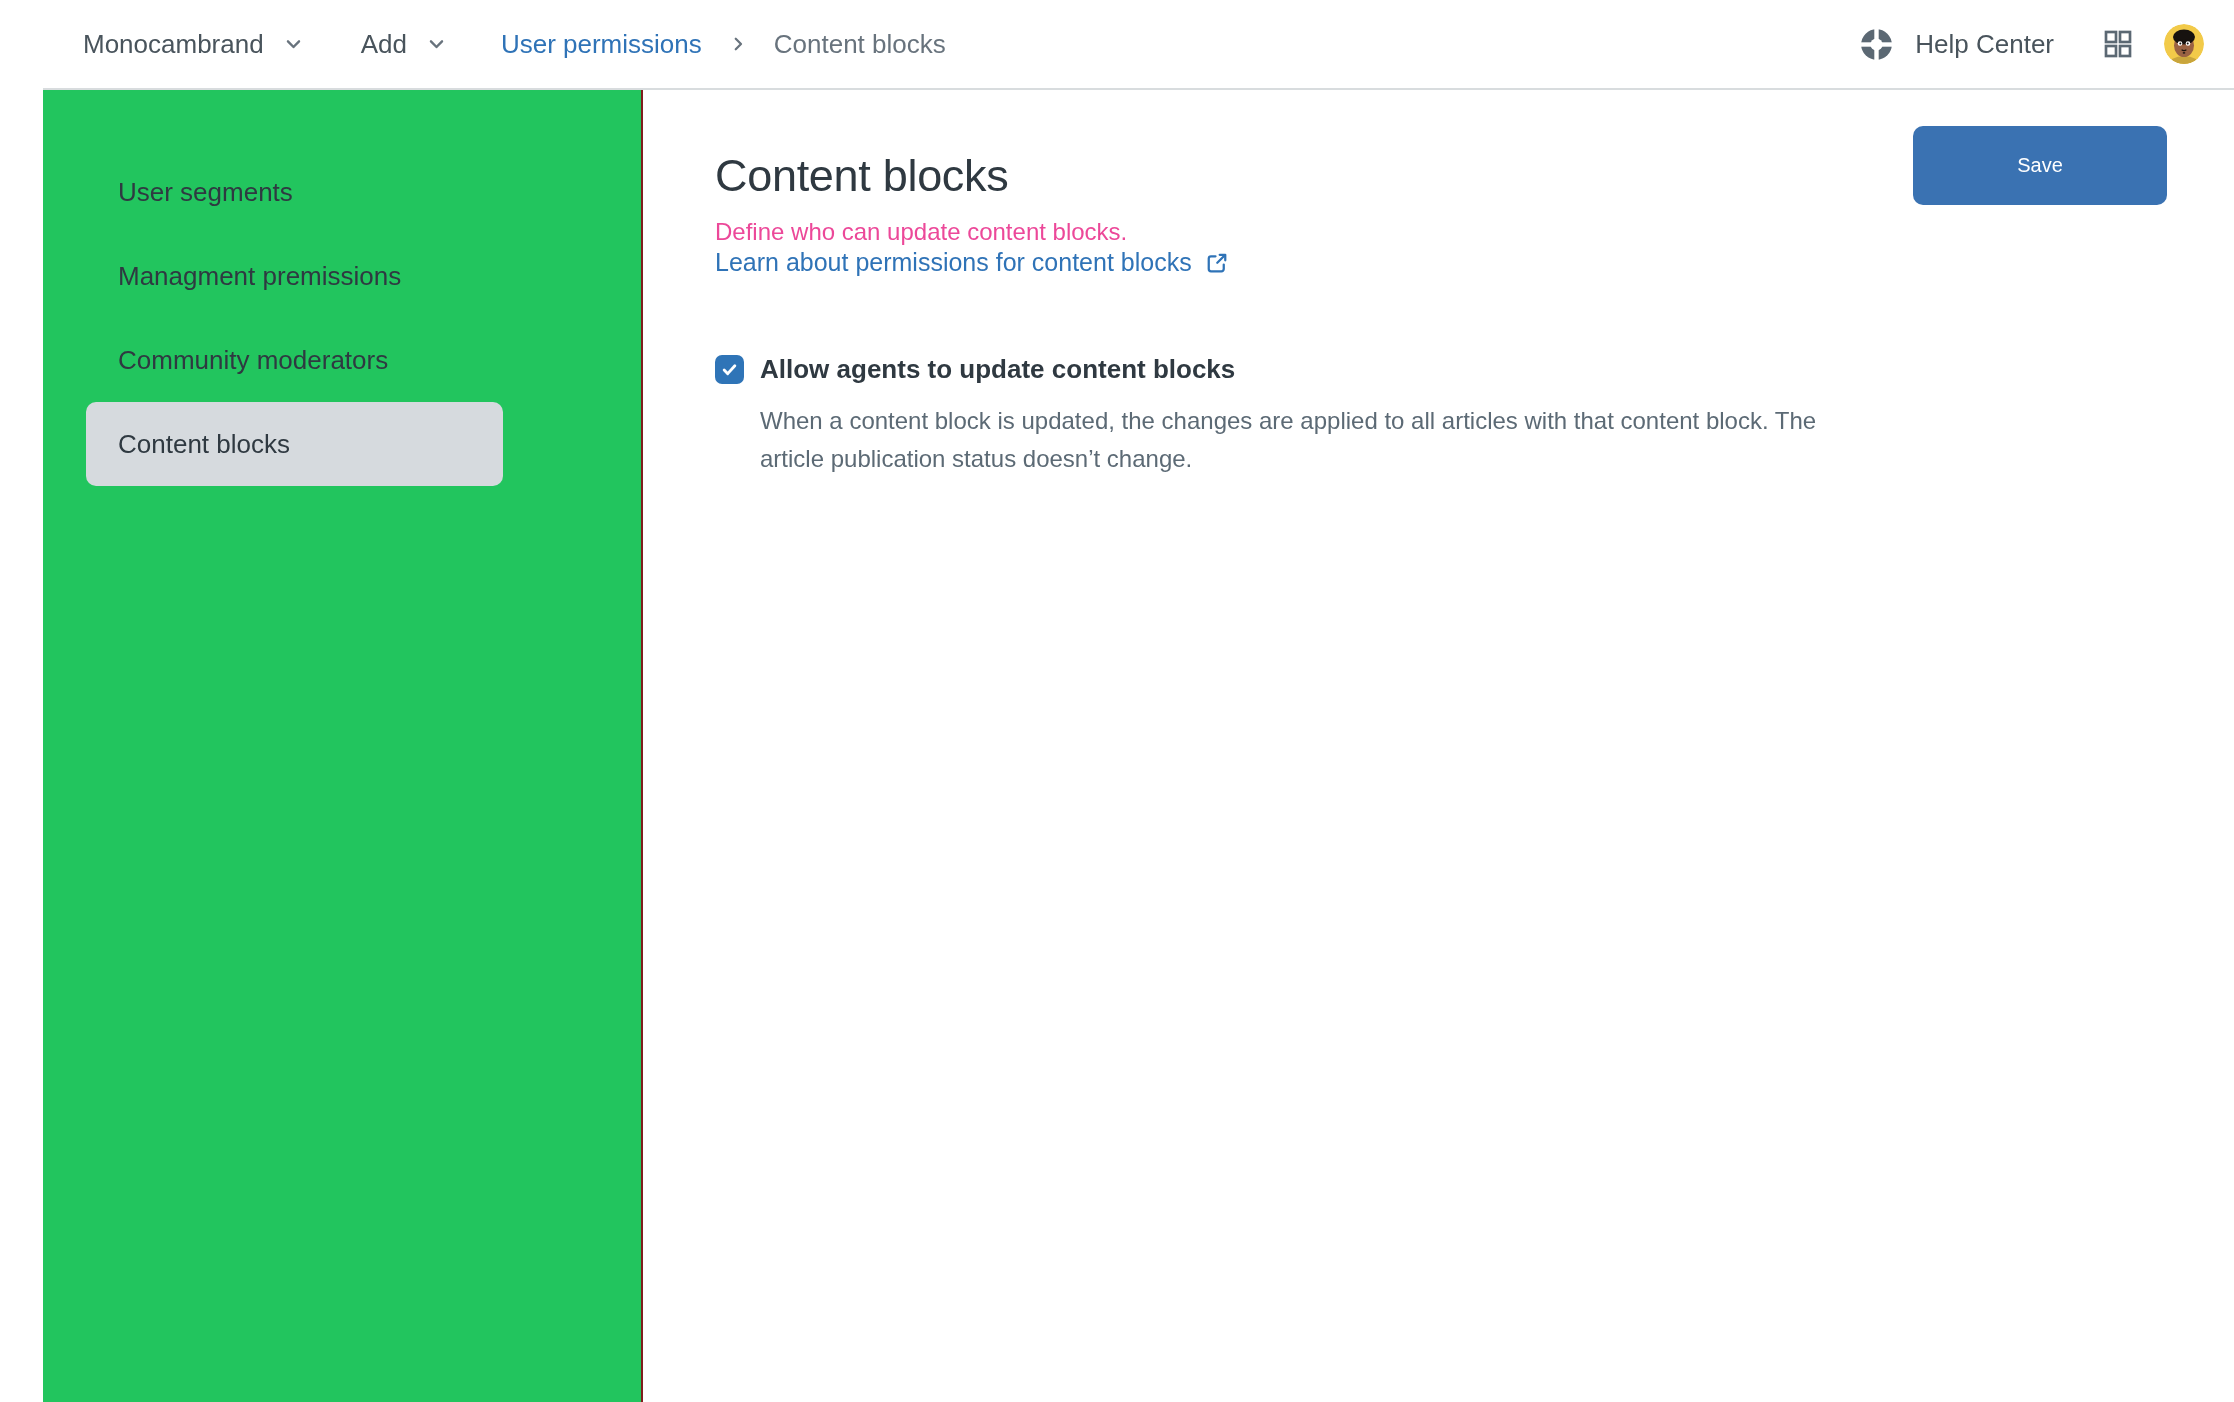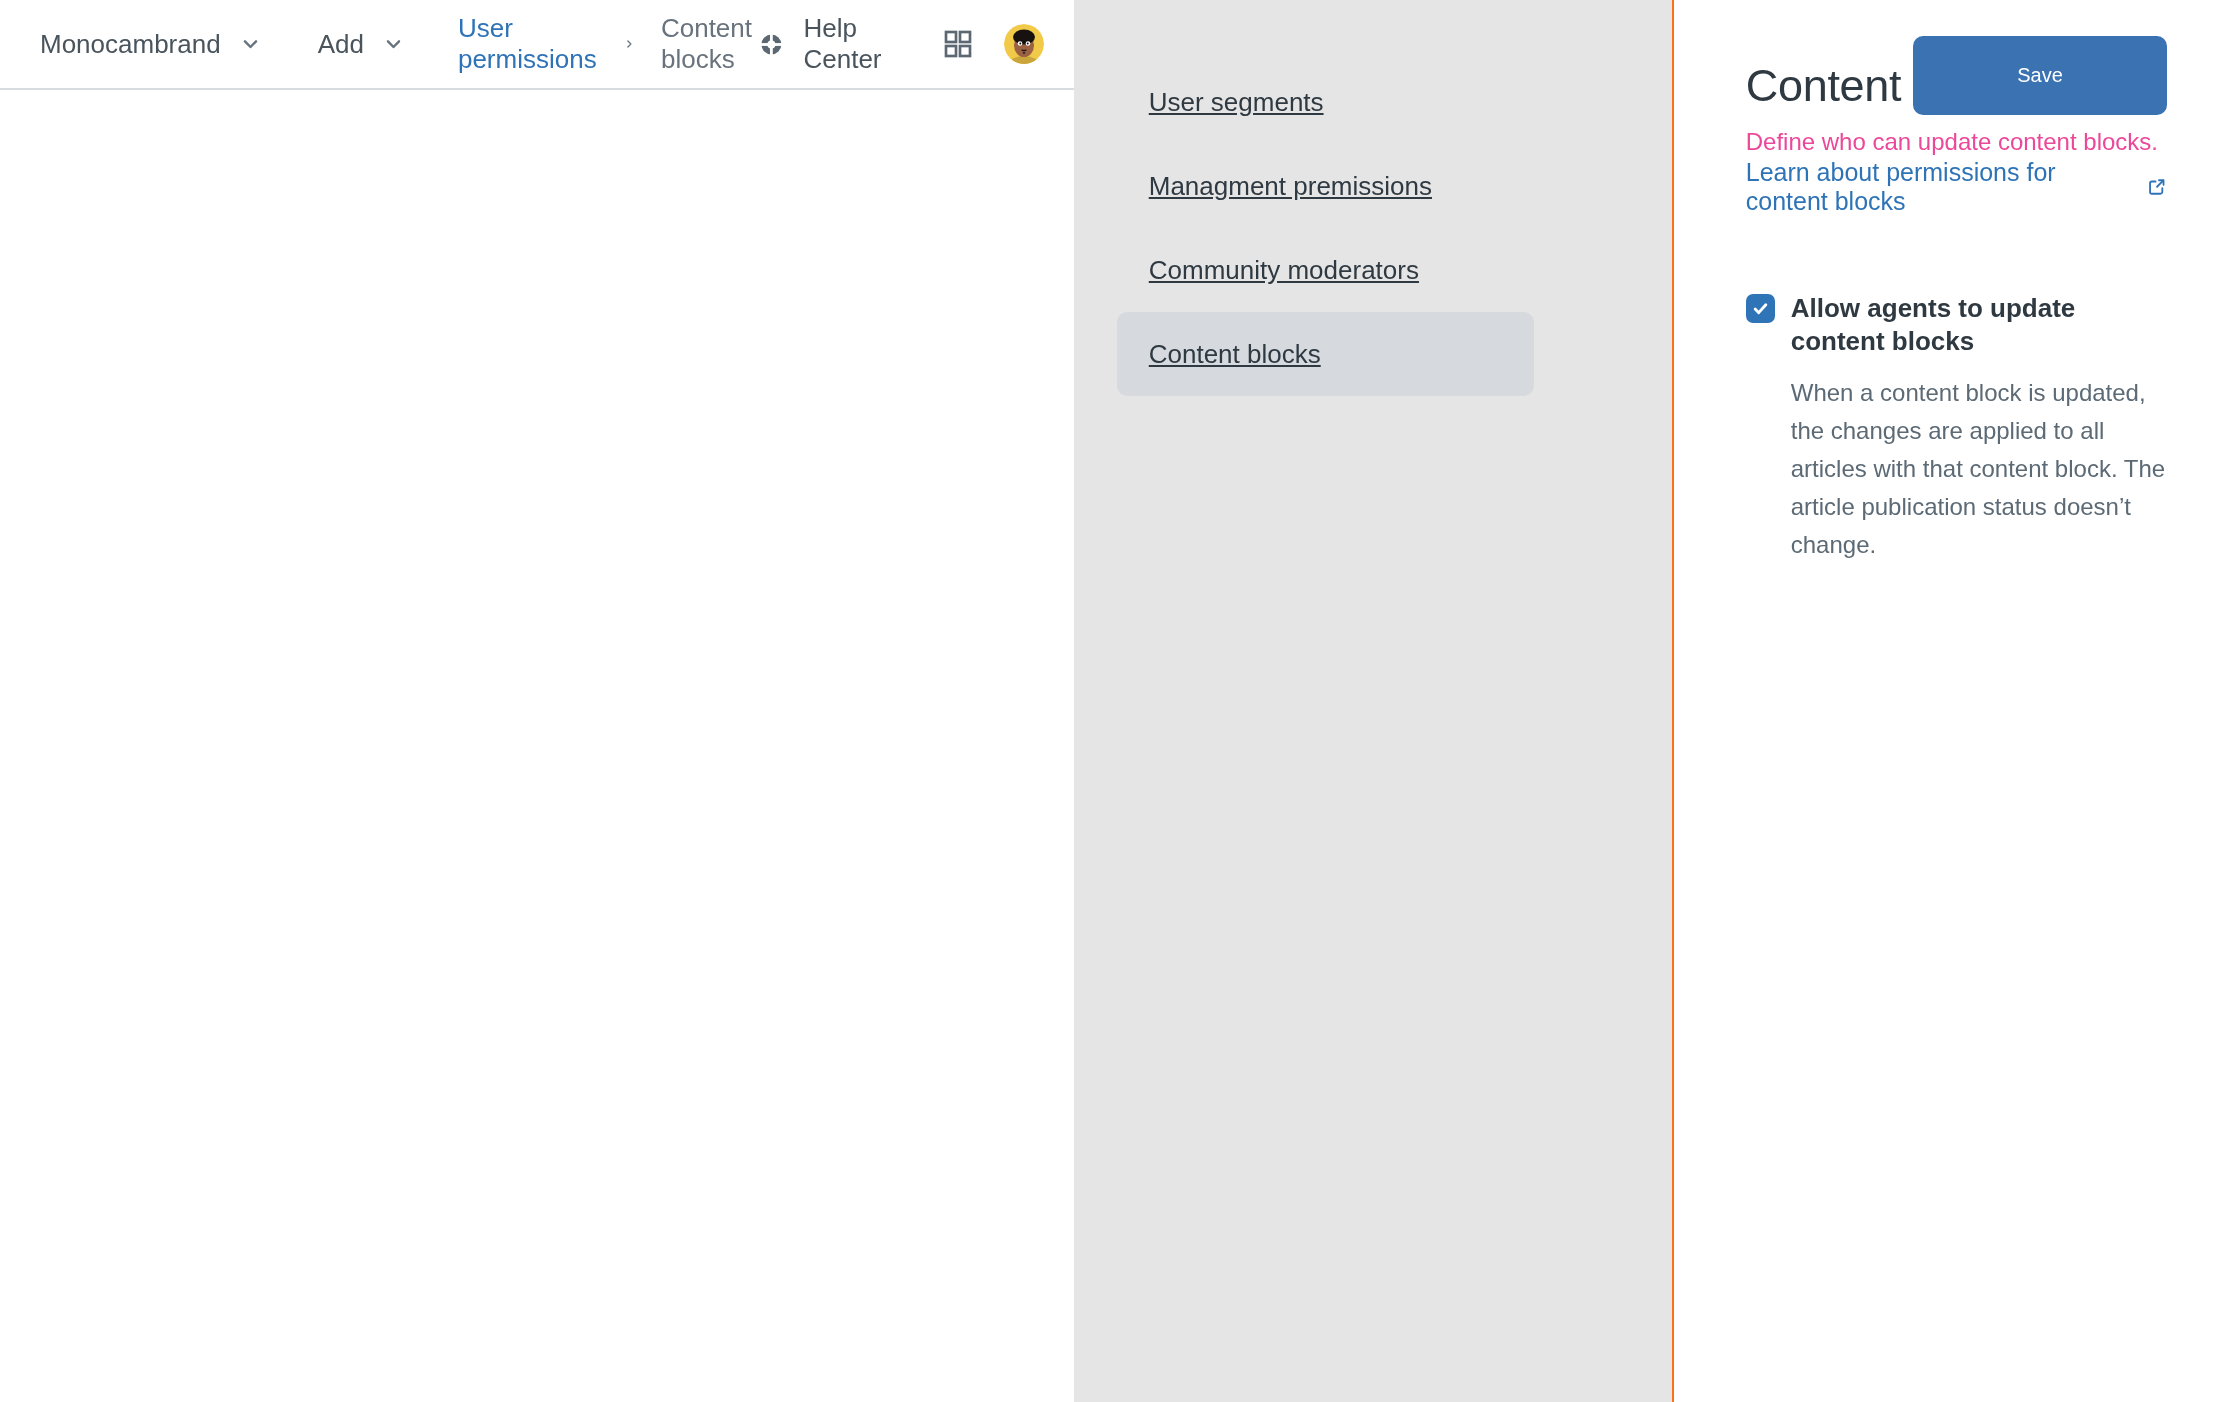--- a/index.html
+++ b/index.html
@@ -1,19 +1,19 @@
 <!DOCTYPE html>
 <html><head>
 <meta charset="utf-8">
 <style>
   * { margin: 0; padding: 0; box-sizing: border-box; }
   html, body { width: 2234px; height: 1402px; background: #fff; overflow: hidden; }
   body { font-family: "Liberation Sans", "DejaVu Sans", sans-serif; color: #2f3941; }
 
-  .app { width: 2234px; height: 1402px; display: flex; flex-direction: row; }
+  .app { width: 2234px; height: 1402px; display: flex; flex-direction: column; padding-left: 43px; }
 
   
   .topbar {
     height: 90px; flex: 0 0 90px;
     display: flex; align-items: center;
     padding: 0 30px 0 40px;
     background: #fff;
     border-bottom: 2px solid #d8dcde;
   }
   .menu-trigger { display: flex; align-items: center; gap: 20px; cursor: pointer; }
@@ -32,24 +32,23 @@
   .help-center .lbl { font-size: 26px; color: #49545c; }
 
   .grid-btn { background: none; border: none; cursor: pointer; margin-right: 30px; display: flex; align-items: center; }
   .avatar { width: 40px; height: 40px; border-radius: 50%; overflow: hidden; cursor: pointer; flex: 0 0 40px; }
 
   
   .page-body { flex: 1; display: flex; min-height: 0; }
 
   .sidebar {
     width: 600px; flex: 0 0 600px;
-    background: #e5e5e5;
-    border-right: 2px solid #f97316;
+    background: #22c55e;
+    border-right: 2px solid #7f1d1d;
     padding: 60px 0 0 43px;
-    text-decoration: underline;
   }
   .side-item {
     width: 417px; height: 84px;
     display: flex; align-items: center;
     padding-left: 32px;
     font-size: 26px; color: #2f3941;
     border-radius: 10px;
     cursor: pointer;
   }
   .side-item.selected { background: #d6dade; }

